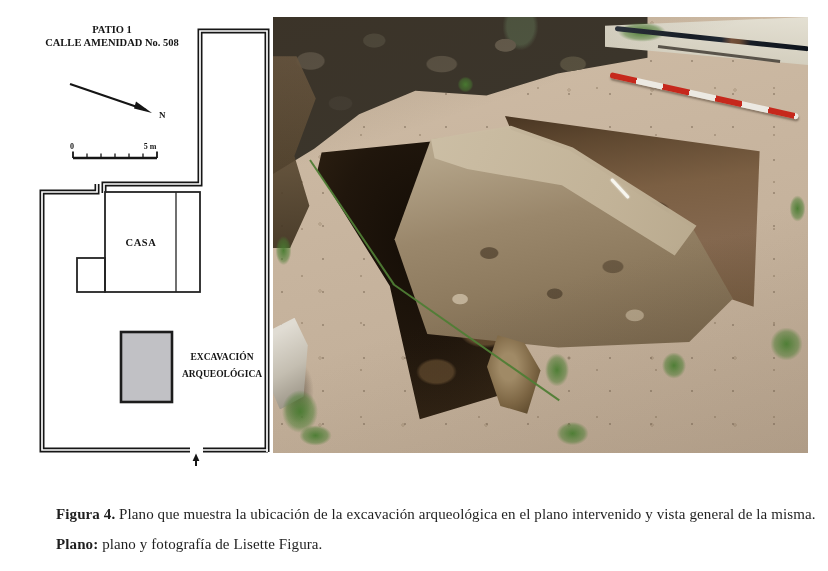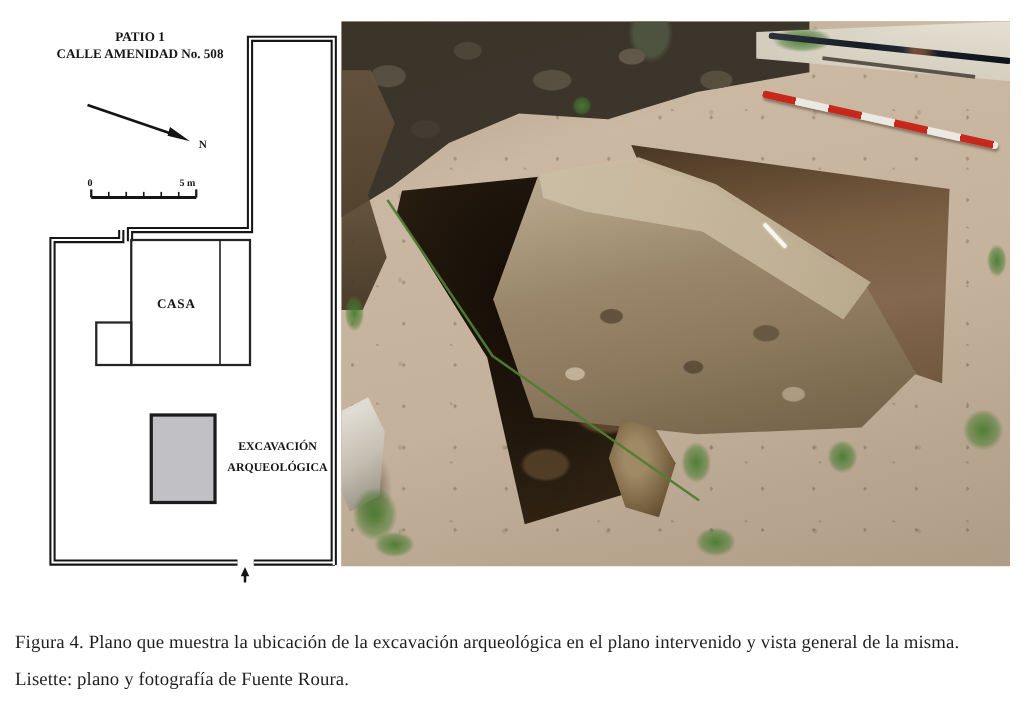--- a/index.html
+++ b/index.html
@@ -81,21 +81,21 @@
   .string1{left:7%;top:32.5%;width:28%;height:2px;background:#4f7d35;opacity:.95;transform:rotate(56deg);transform-origin:left center;}
   .string2{left:22.4%;top:61%;width:38%;height:2px;background:#4f7d35;opacity:.95;transform:rotate(35deg);transform-origin:left center;}
   .stone-shadow{left:0;top:76%;width:9%;height:20%;background:radial-gradient(closest-side, rgba(30,24,14,.55), transparent 70%);}
   .stone-block{left:0;top:69%;width:6.5%;height:21%;
     clip-path:polygon(0 12%,62% 0,100% 30%,88% 86%,20% 100%,0 82%);
     background:linear-gradient(150deg,#e0dcd3 15%,#c4beb1 55%,#948d7f 95%);}
   .grass{background:radial-gradient(closest-side, rgba(73,124,49,.95) 0%, rgba(73,124,49,.5) 55%, rgba(73,124,49,0) 75%);filter:blur(.4px);}
 
   
   .cap{position:absolute;left:12px;margin:0;font-size:15px;color:#1f1f1f;white-space:nowrap;letter-spacing:.1px;}
-  .cap b{font-weight:normal;}
+  .cap b{font-weight:bold;margin-left:44px;}
   .cap1{top:506px;}
   .cap2{top:536px;}
 </style>
 </head>
 <body>
 
 <div>
 
   <svg class="plan" viewBox="0 0 273 480">
     <text x="112" y="33" text-anchor="middle" class="t-title">PATIO 1</text>
@@ -176,15 +176,15 @@
     <div class="grass" style="left:0;top:49%;width:4%;height:9%;"></div>
     <div class="grass" style="left:50%;top:76%;width:6%;height:10%;"></div>
     <div class="grass" style="left:52%;top:92%;width:8%;height:7%;"></div>
     <div class="grass" style="left:92%;top:70%;width:8%;height:10%;"></div>
     <div class="grass" style="left:72%;top:76%;width:6%;height:8%;"></div>
     <div class="grass" style="left:34%;top:13%;width:4%;height:5%;"></div>
     <div class="grass" style="left:96%;top:40%;width:4%;height:8%;"></div>
   </div>
 
   <p class="cap cap1"><b>Figura 4.</b><span> Plano que muestra la ubicación de la excavación arqueológica en el plano intervenido y vista general de la misma.</span></p>
-  <p class="cap cap2"><b>Lisette:</b><span> plano y fotografía de Fuente Roura.</span></p>
+  <p class="cap cap2"><b>Plano:</b><span> plano y fotografía de Lisette Figura.</span></p>
 
 </div>
 
 </body></html>

